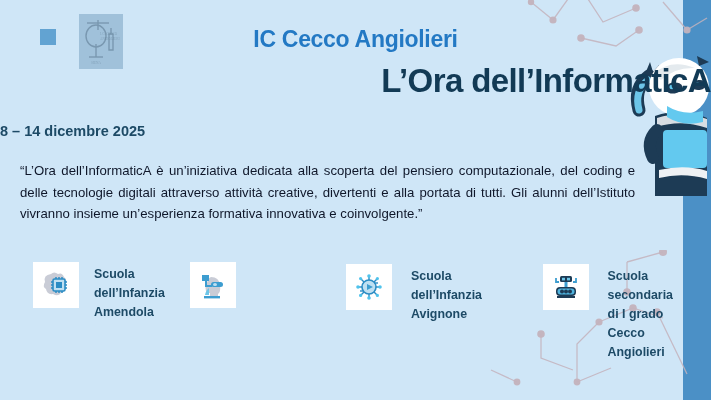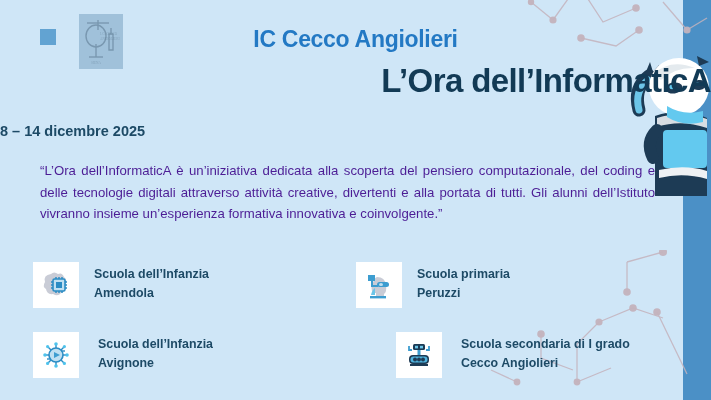--- a/index.html
+++ b/index.html
@@ -83,37 +83,37 @@
     top: 123px;
     text-align: left;
     font-size: 14.5px;
     font-weight: bold;
     color: #1d4a66;
   }
 
   
   .blurb {
     position: absolute;
-    left: 40px;
+    left: 20px;
     top: 160px;
     width: 615px;
     font-size: 13.2px;
     line-height: 21.5px;
-    color: #4c1d95;
+    color: #0f172a;
     text-align: justify;
   }
 
   
   .schools {
     position: absolute;
     left: 33px;
     top: 262px;
     width: 640px;
     display: grid;
-    grid-template-columns: 1fr 1fr;
+    grid-template-columns: 1fr 1fr 1fr 1fr;
     grid-auto-rows: 66px;
     column-gap: 6px;
     row-gap: 2px;
   }
   .school {
     display: flex;
     align-items: flex-start;
     gap: 15px;
   }
   .school-2 { padding-top: 2px; }
@@ -272,22 +272,20 @@
         <svg width="30" height="30" viewBox="0 0 30 30">
           <path d="M13 7 q8 0 9 8 q1 7 -2 9 l0 4 l-8 0 l0 -5 l-3 0 q-3 -5 0 -10 q1 -5 4 -6 z" fill="#c9ccd6"></path>
           <path d="M11 18 l0 7 l-4 0 q1 -5 4 -7 z" fill="#6cc5e8"></path>
           <rect x="13" y="12" width="12" height="5" rx="2.5" fill="#3d9dd0"></rect>
           <ellipse cx="17" cy="14.5" rx="2" ry="1.6" fill="#bfe0f2"></ellipse>
           <rect x="6" y="26" width="16" height="2.4" fill="#3d9dd0"></rect>
           <rect x="4" y="5" width="7" height="6" fill="#3d9dd0"></rect>
           <path d="M8 11 l0 5 l6 0" stroke="#3d9dd0" stroke-width="2" fill="none"></path>
         </svg>
       </div>
-      <div class="school-name">Scuola primaria
-Peruzzi</div>
     </div>
 
     <div class="school school-2">
       <div class="tile">
         <svg width="30" height="30" viewBox="0 0 30 30">
           <g stroke="#2b8cc4" stroke-width="1.4" fill="none">
             <path d="M15 4 l0 4"></path>
               <path d="M15 22 l0 4"></path>
             <path d="M4 15 l4 0"></path>
               <path d="M22 15 l4 0"></path>

